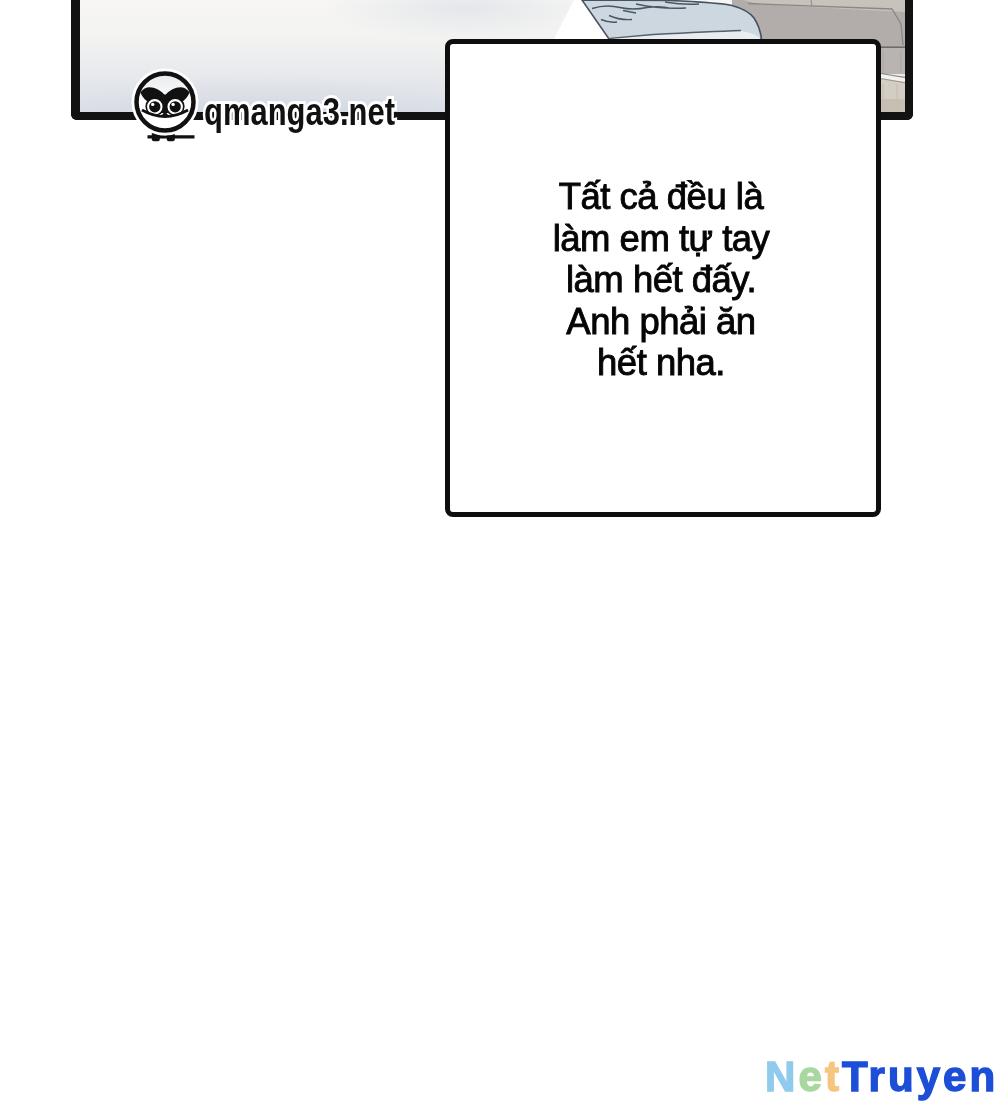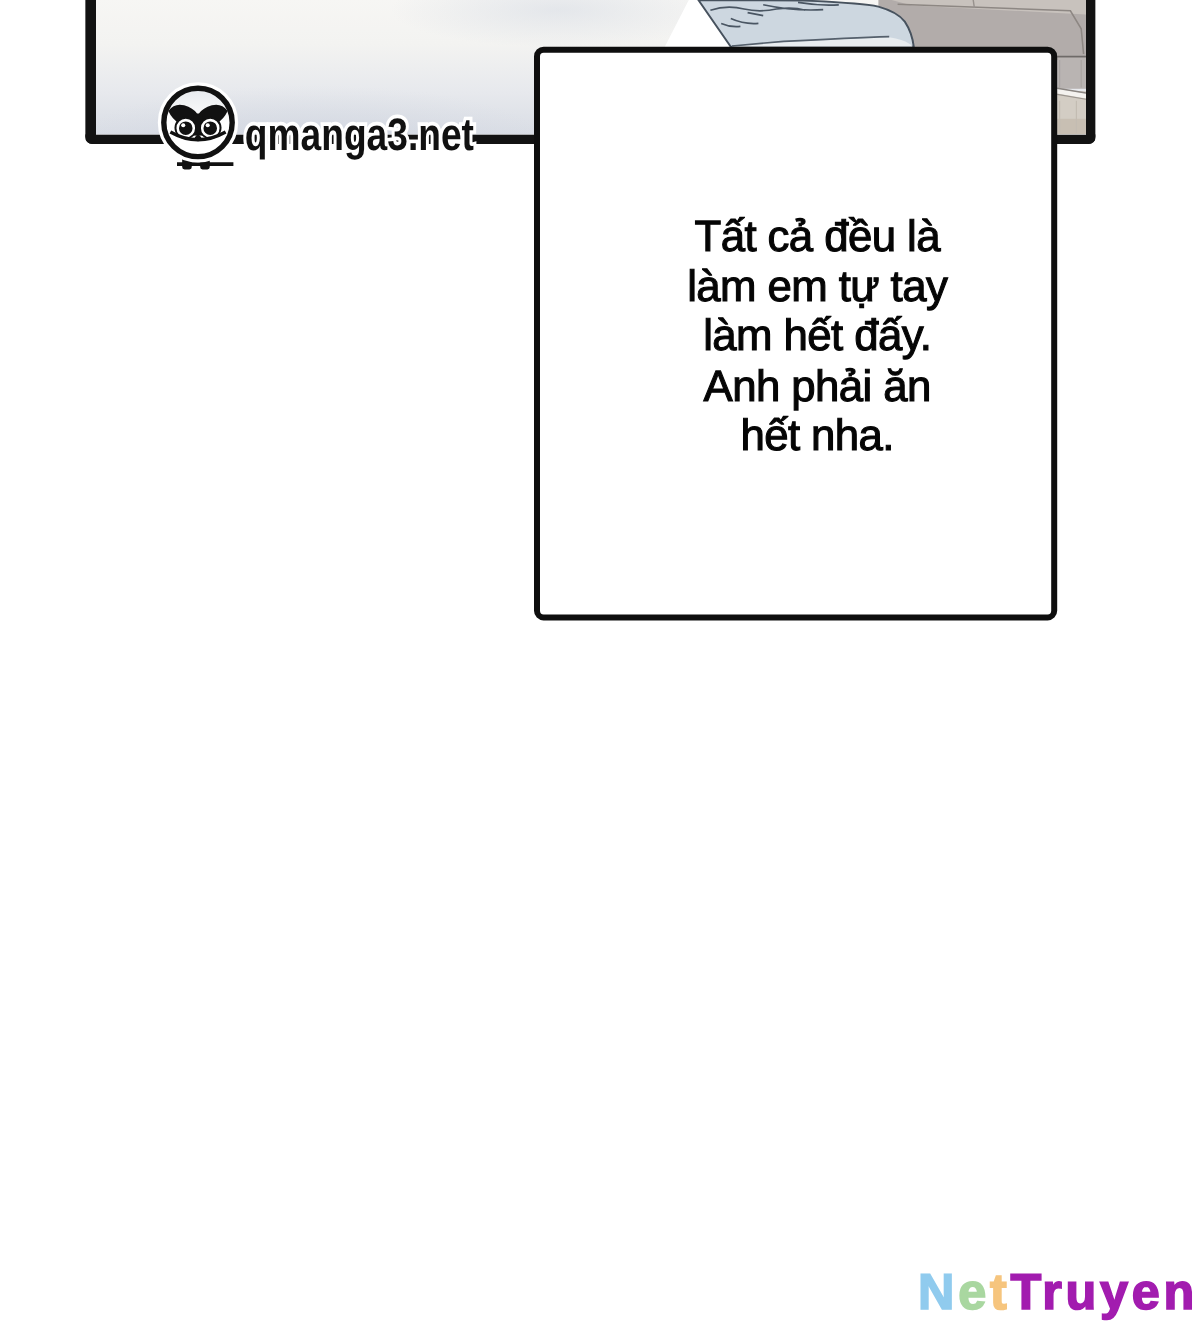--- a/index.html
+++ b/index.html
@@ -41,21 +41,21 @@
   <path d="M803 84 V111 M817 84 V111" stroke="#c3bcb2" stroke-width="1" fill="none"></path>
 
   <path d="M801 74 L825 78 L825 82 L801 78 Z" fill="#f4f2ef"></path>
   <path d="M801 73.5 L825 77.5" stroke="#8a8581" stroke-width="1.2" fill="none"></path>
   <path d="M801 78.7 L825 82.7" stroke="#9b958f" stroke-width="1" fill="none"></path>
 </svg>
 </div>
 
 <div class="abs" style="left:445px;top:39px;width:436px;height:478px;box-sizing:border-box;border:5px solid #0e0e0e;border-radius:8px;background:#ffffff"></div>
 
-<div class="abs" style="left:463px;top:176px;width:436px;text-align:center;font-size:36.5px;font-weight:normal;color:#050505;line-height:41.5px;letter-spacing:-0.5px;-webkit-text-stroke-width:0.9px;">Tất cả đều là<br>làm em tự tay<br>làm hết đấy.<br>Anh phải ăn<br>hết nha.</div>
+<div class="abs" style="left:443px;top:176px;width:436px;text-align:center;font-size:36.5px;font-weight:normal;color:#050505;line-height:41.5px;letter-spacing:-0.5px;-webkit-text-stroke-width:0.9px;">Tất cả đều là<br>làm em tự tay<br>làm hết đấy.<br>Anh phải ăn<br>hết nha.</div>
 
 <svg class="abs" style="left:120px;top:58px;width:300px;height:92px;" viewBox="120 58 300 92">
 
   <path d="M147.5 136.8 L194.5 136.8" stroke="#111" stroke-width="3.2"></path>
 
   <rect x="151.8" y="129.8" width="8" height="11.4" rx="2" fill="#111"></rect>
   <rect x="166.8" y="129.8" width="8" height="11.4" rx="2" fill="#111"></rect>
 
   <defs>
     <linearGradient id="owlbg" x1="0" y1="72" x2="0" y2="104" gradientUnits="userSpaceOnUse">
@@ -79,13 +79,13 @@
   <circle cx="152.7" cy="104.4" r="1.7" fill="#ffffff"></circle>
   <circle cx="173.1" cy="104.4" r="1.7" fill="#ffffff"></circle>
 
   <path d="M165 111.5 L167.8 114.5 L165 118 L162.2 114.5 Z" fill="#111"></path>
 
   <path d="M142 110 Q165 123 188 110" fill="none" stroke="#111" stroke-width="2.8"></path>
 
   <text x="204" y="125" font-family="Liberation Sans, sans-serif" font-weight="bold" font-size="38" fill="#111" stroke="#ffffff" stroke-width="6" paint-order="stroke" textLength="191" lengthAdjust="spacingAndGlyphs">qmanga3.net</text>
 </svg>
 
-<div class="abs" style="left:765px;top:1053px;font-size:42px;font-weight:bold;letter-spacing:3.1px;-webkit-text-stroke-width:1.4px;"><span style="color:#90cbee;">N</span><span style="color:#a9d7a0;">e</span><span style="color:#f6c57e;">t</span><span style="color:#a21caf;">Truyen</span></div>
+<div class="abs" style="left:765px;top:1053px;font-size:42px;font-weight:bold;letter-spacing:3.1px;-webkit-text-stroke-width:1.4px;"><span style="color:#90cbee;">N</span><span style="color:#a9d7a0;">e</span><span style="color:#f6c57e;">t</span><span style="color:#1d4ed8;">Truyen</span></div>
 
 </body></html>

